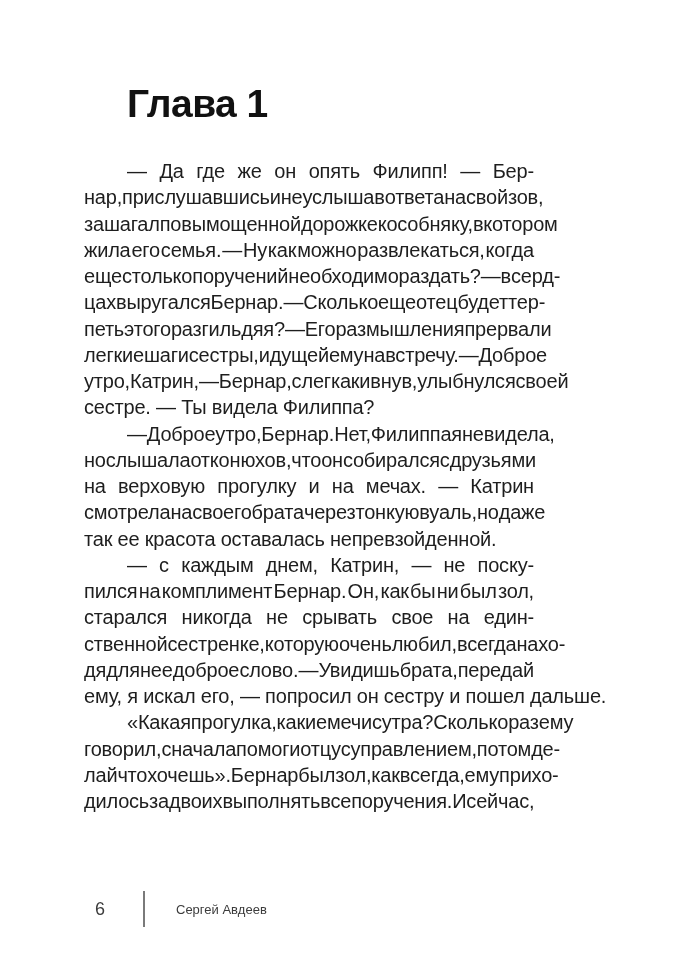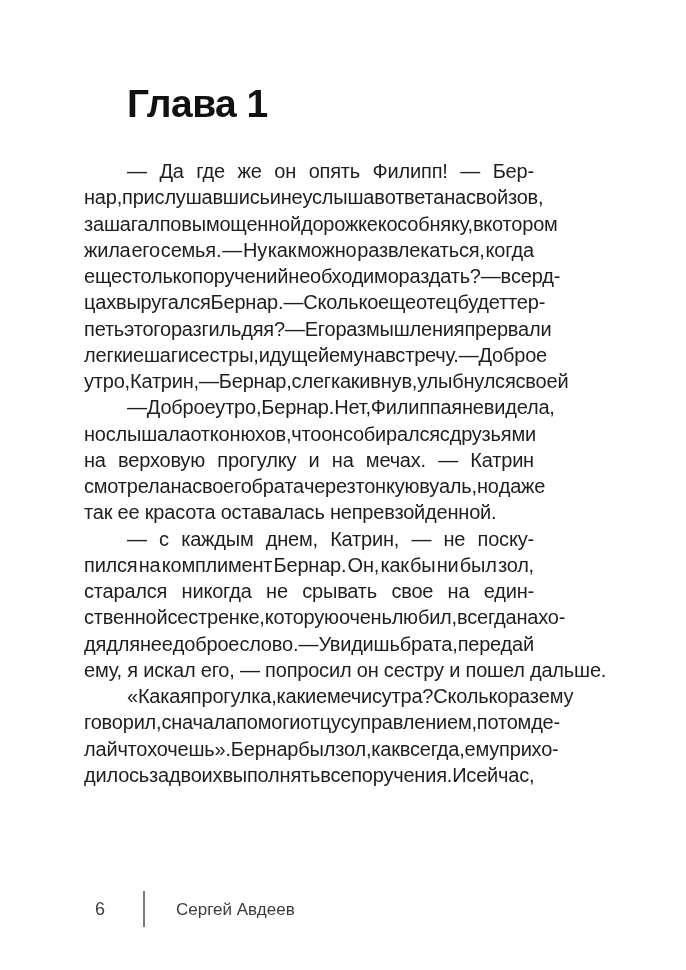--- a/index.html
+++ b/index.html
@@ -65,41 +65,42 @@
     left: 143px;
     top: 891px;
     width: 2px;
     height: 36px;
     background: var(--divider, #7a7a7a);
   }
   .footer-author {
     position: absolute;
     left: 176px;
     top: 892px;
-    font-size: 17px;
+    font-size: 13px;
     line-height: 35px;
     color: var(--footer_text, #3c3c3c);
   }
 </style>
 </head>
 <body>
 
 <div class="page">
   <div class="content">
     <h1 class="chapter-title">Глава 1</h1>
     <div class="body-text">
         <div class="line indent"><span>—</span><span>Да</span><span>где</span><span>же</span><span>он</span><span>опять</span><span>Филипп!</span><span>—</span><span>Бер-</span></div>
         <div class="line"><span>нар,</span><span>прислушавшись</span><span>и</span><span>не</span><span>услышав</span><span>ответа</span><span>на</span><span>свой</span><span>зов,</span></div>
         <div class="line"><span>зашагал</span><span>по</span><span>вымощенной</span><span>дорожке</span><span>к</span><span>особняку,</span><span>в</span><span>котором</span></div>
         <div class="line"><span>жила</span><span>его</span><span>семья.</span><span>—</span><span>Ну</span><span>как</span><span>можно</span><span>развлекаться,</span><span>когда</span></div>
         <div class="line"><span>еще</span><span>столько</span><span>поручений</span><span>необходимо</span><span>раздать?</span><span>—</span><span>в</span><span>серд-</span></div>
         <div class="line"><span>цах</span><span>выругался</span><span>Бернар.</span><span>—</span><span>Сколько</span><span>еще</span><span>отец</span><span>будет</span><span>тер-</span></div>
         <div class="line"><span>петь</span><span>этого</span><span>разгильдяя?</span><span>—</span><span>Его</span><span>размышления</span><span>прервали</span></div>
         <div class="line"><span>легкие</span><span>шаги</span><span>сестры,</span><span>идущей</span><span>ему</span><span>навстречу.</span><span>—</span><span>Доброе</span></div>
         <div class="line"><span>утро,</span><span>Катрин,</span><span>—</span><span>Бернар,</span><span>слегка</span><span>кивнув,</span><span>улыбнулся</span><span>своей</span></div>
+        <div class="line flush">сестре. — Ты видела Филиппа?</div>
         <div class="line indent"><span>—</span><span>Доброе</span><span>утро,</span><span>Бернар.</span><span>Нет,</span><span>Филиппа</span><span>я</span><span>не</span><span>видела,</span></div>
         <div class="line"><span>но</span><span>слышала</span><span>от</span><span>конюхов,</span><span>что</span><span>он</span><span>собирался</span><span>с</span><span>друзьями</span></div>
         <div class="line"><span>на</span><span>верховую</span><span>прогулку</span><span>и</span><span>на</span><span>мечах.</span><span>—</span><span>Катрин</span></div>
         <div class="line"><span>смотрела</span><span>на</span><span>своего</span><span>брата</span><span>через</span><span>тонкую</span><span>вуаль,</span><span>но</span><span>даже</span></div>
         <div class="line flush">так ее красота оставалась непревзойденной.</div>
         <div class="line indent"><span>—</span><span>с</span><span>каждым</span><span>днем,</span><span>Катрин,</span><span>—</span><span>не</span><span>поску-</span></div>
         <div class="line"><span>пился</span><span>на</span><span>комплимент</span><span>Бернар.</span><span>Он,</span><span>как</span><span>бы</span><span>ни</span><span>был</span><span>зол,</span></div>
         <div class="line"><span>старался</span><span>никогда</span><span>не</span><span>срывать</span><span>свое</span><span>на</span><span>един-</span></div>
         <div class="line"><span>ственной</span><span>сестренке,</span><span>которую</span><span>очень</span><span>любил,</span><span>всегда</span><span>нахо-</span></div>
         <div class="line"><span>дя</span><span>для</span><span>нее</span><span>доброе</span><span>слово.</span><span>—</span><span>Увидишь</span><span>брата,</span><span>передай</span></div>

